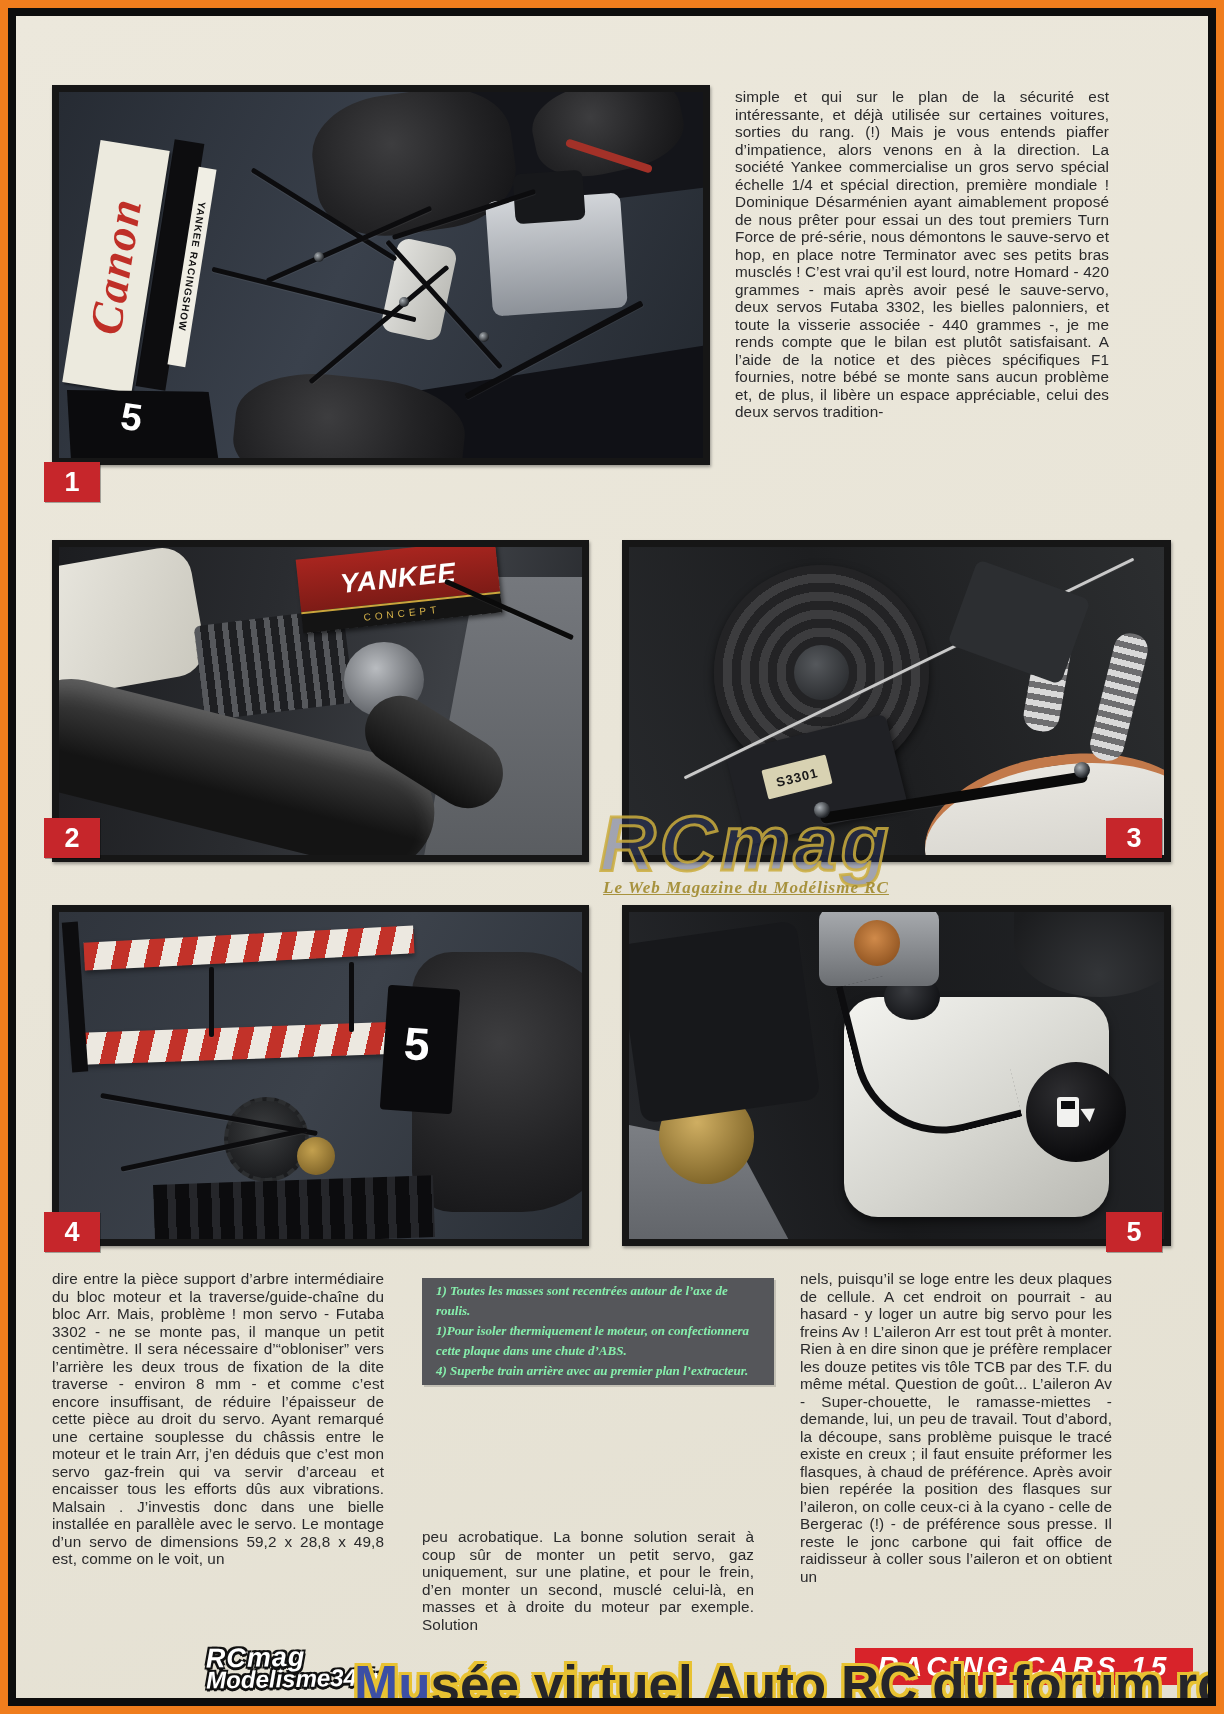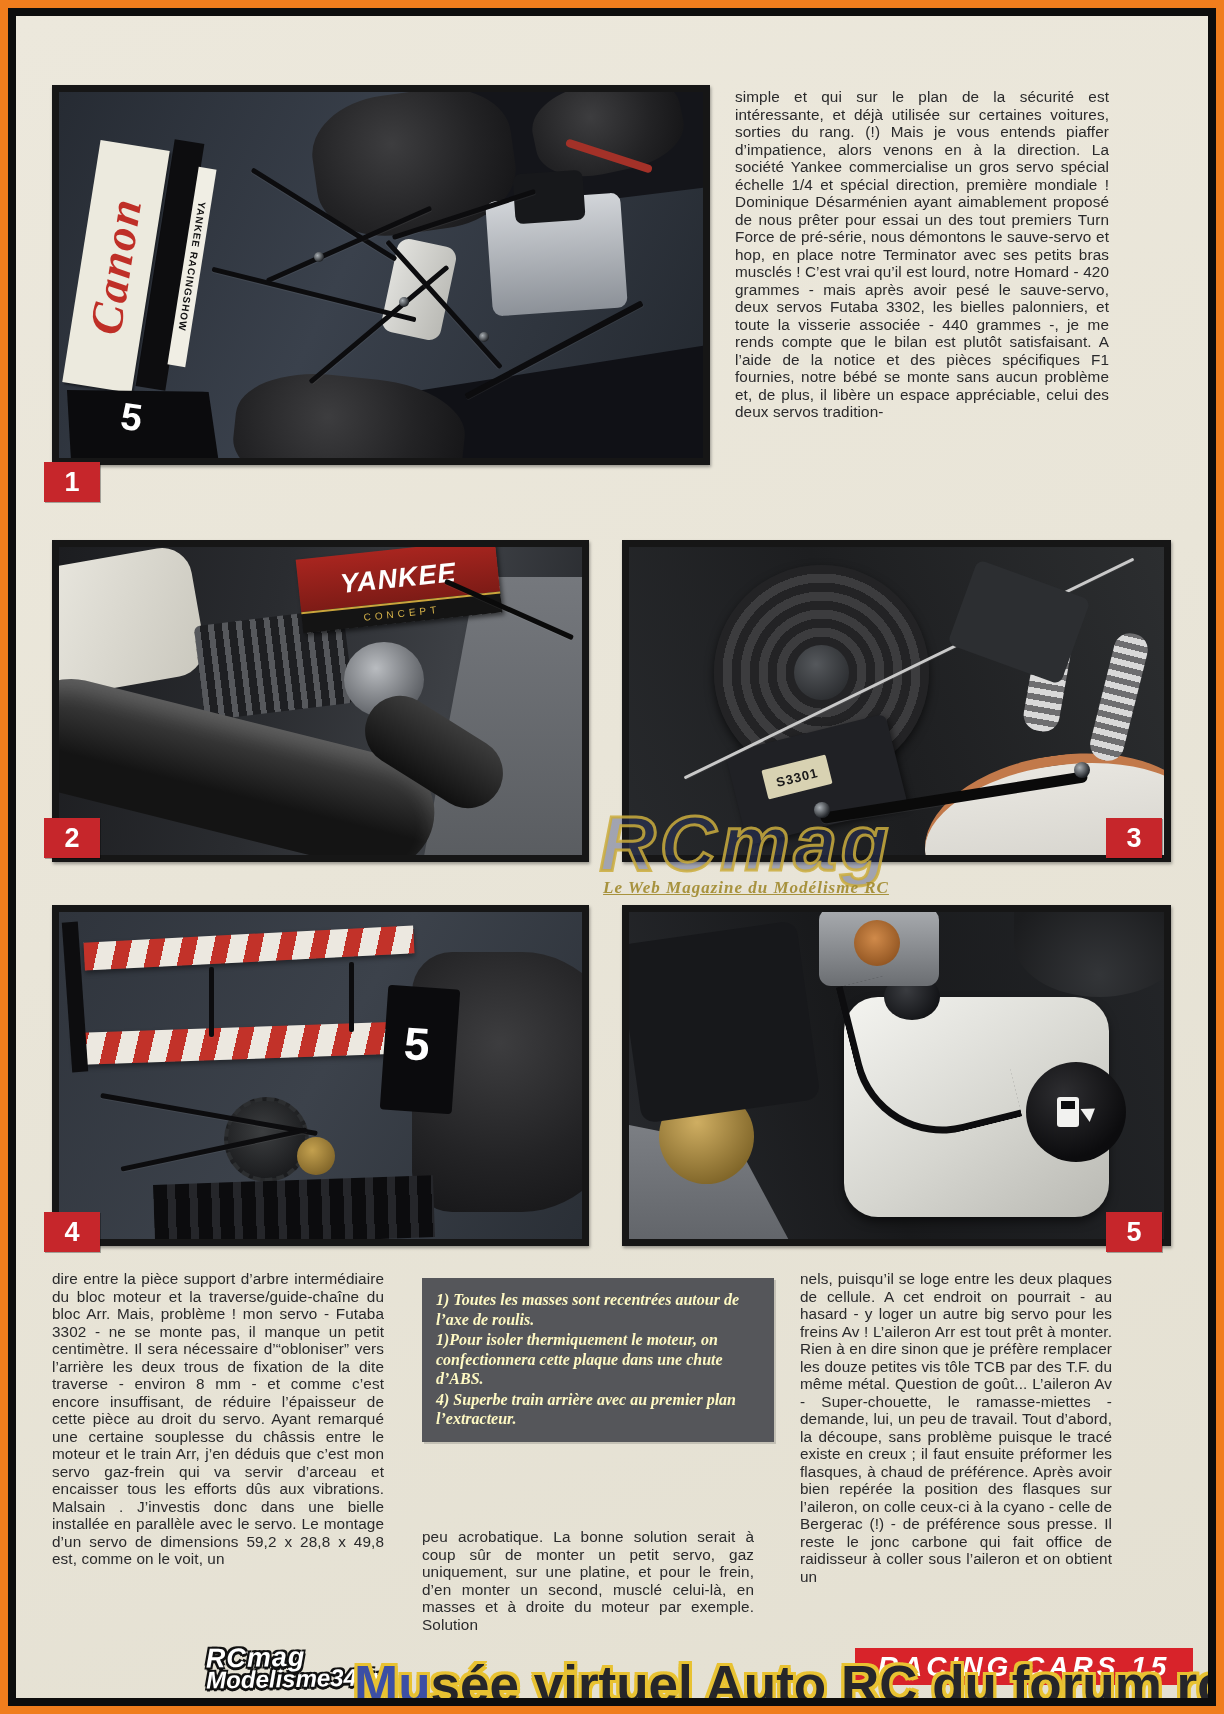--- a/index.html
+++ b/index.html
@@ -18,23 +18,23 @@
     background:linear-gradient(160deg,#ece8dc 0%,#e9e5d8 45%,#e4e0d2 100%);
     overflow:hidden;
   }
 
   
   .col{
     position:absolute;color:#29292b;text-align:justify;
     font-size:15.3px;line-height:17.5px;letter-spacing:.1px;
   }
   .captions{
-    position:absolute;background:#55565a;color:#fef9c3;
+    position:absolute;background:#55565a;color:#86efac;
     font-family:"Liberation Serif",serif;font-style:italic;font-weight:bold;
-    font-size:16px;line-height:19.5px;padding:12px 14px;
+    font-size:13px;line-height:19.5px;padding:3px 14px;
     box-shadow:2px 2px 0 rgba(0,0,0,.15);
   }
   .captions p{margin:0 0 1px 0;}
 
   
   .photo{
     position:absolute;border:7px solid #161616;overflow:hidden;
     box-shadow:1px 2px 3px rgba(0,0,0,.35);
   }
   .ph1{background:linear-gradient(115deg,#262b33 0%,#3a414c 45%,#2f353e 72%,#23282f 100%);}

